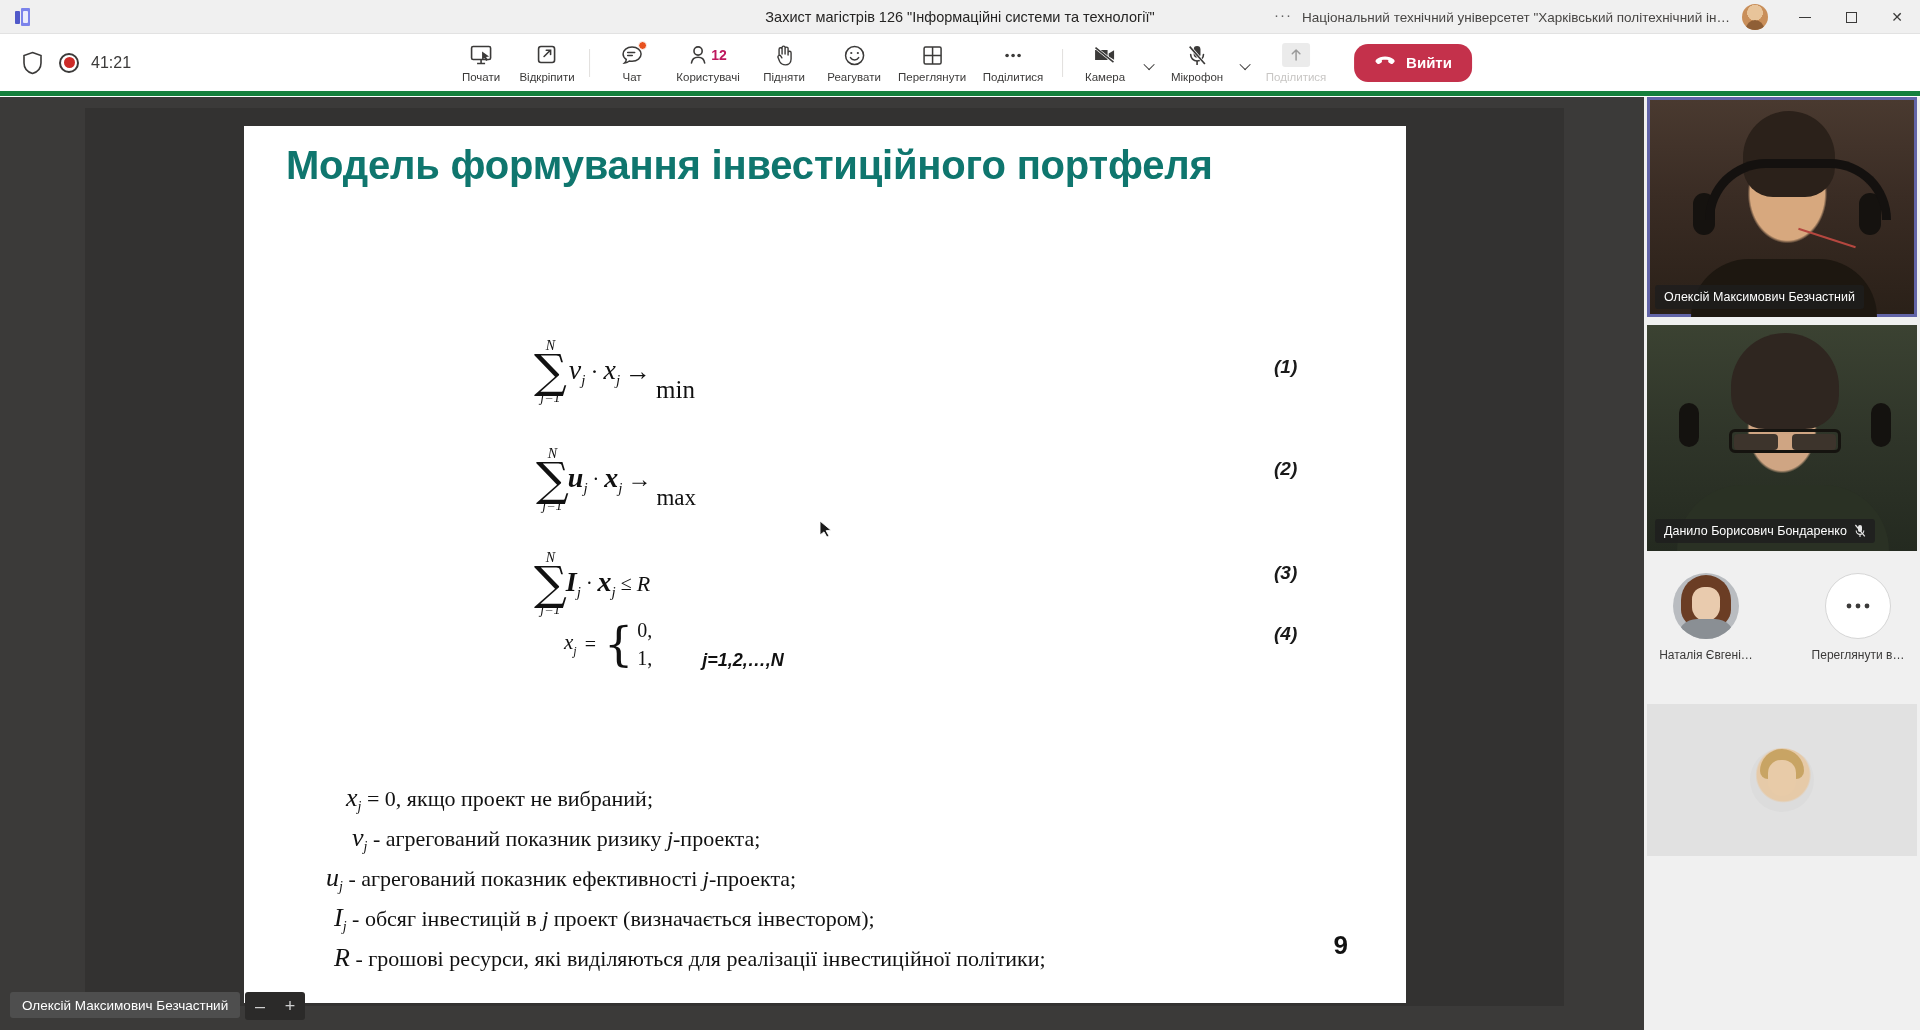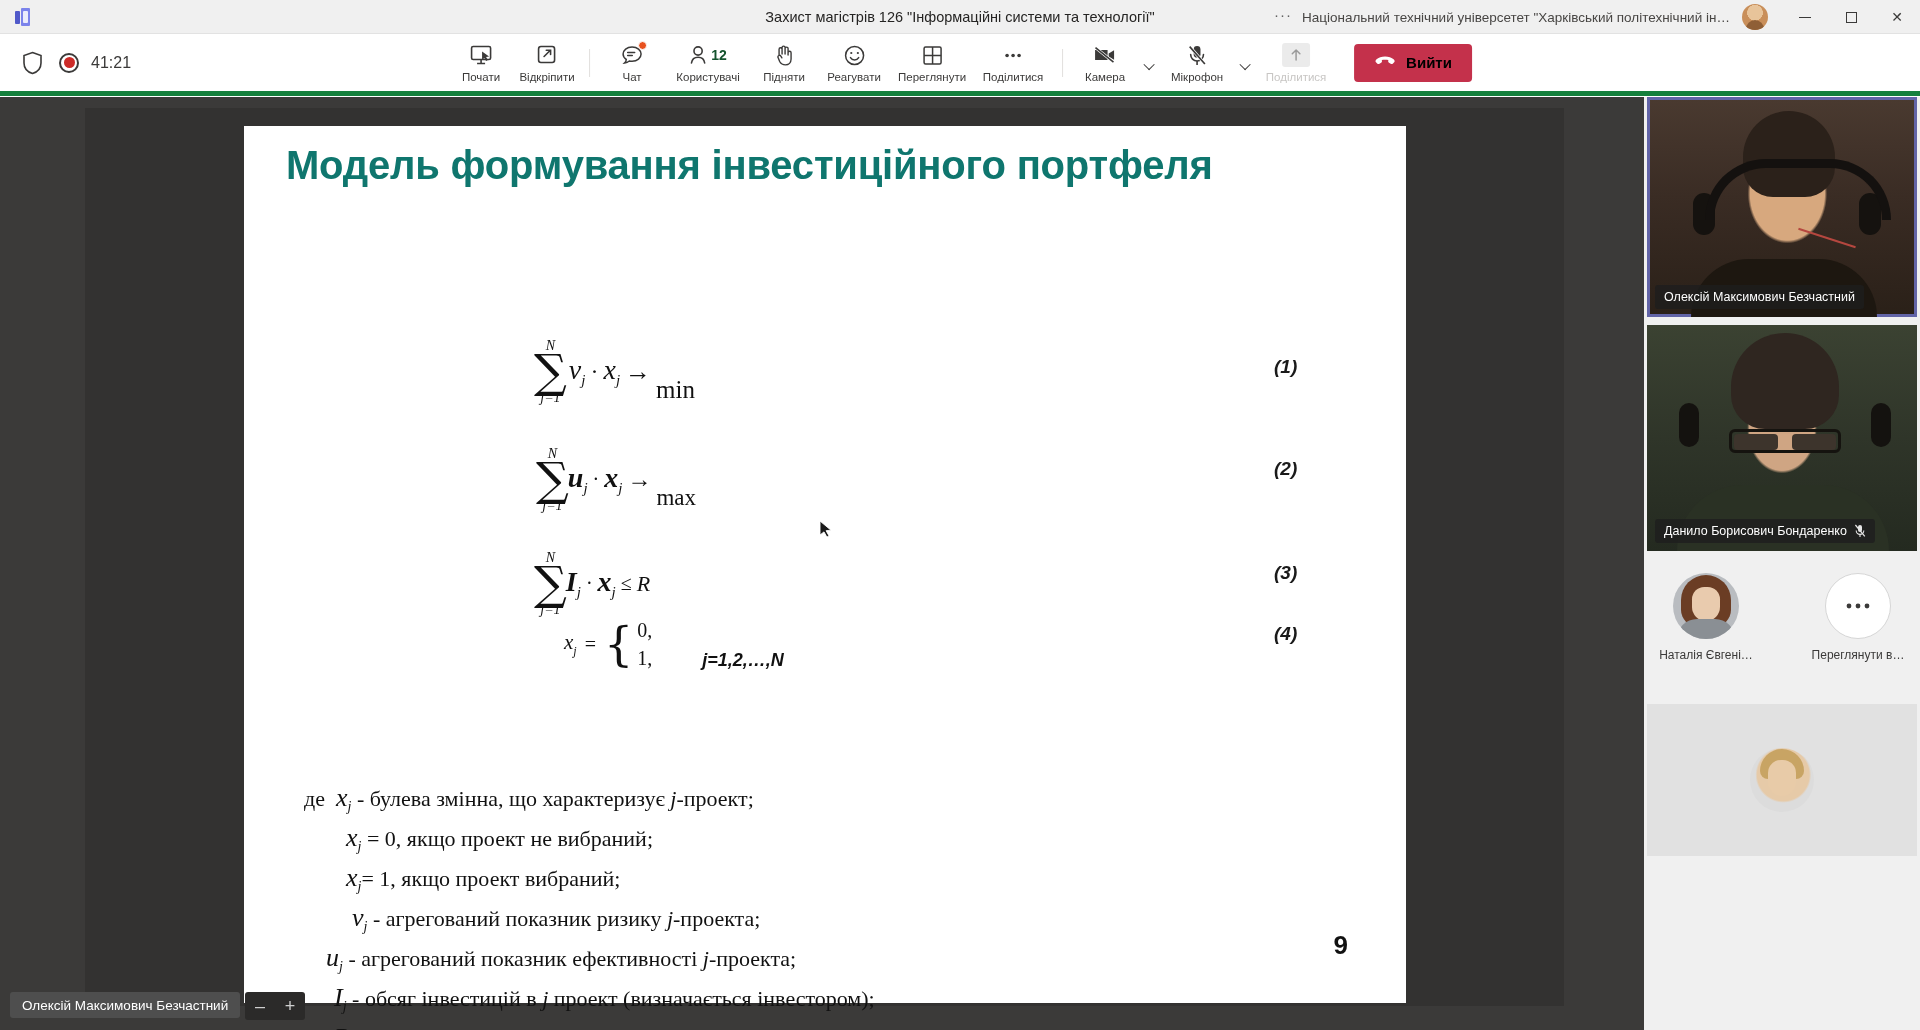--- a/index.html
+++ b/index.html
@@ -94,37 +94,37 @@
   }
   .tool .ti { height: 25px; display: flex; align-items: center; justify-content: center; position: relative; }
   .tool .tl { font-size: 11.5px; color: #3b3a39; white-space: nowrap; }
   .tool.dim .tl { color: #c8c6c4; }
   .divider { width: 1px; height: 28px; background: #e1dfdd; margin: 0 9px; }
   .badge-dot {
     position: absolute; top: -2px; right: -3px;
     width: 9px; height: 9px; border-radius: 50%; background: #e8511e;
     border: 1.5px solid #fff;
   }
-  .count { font-size: 14px; font-weight: bold; color: #14532d; margin-left: 2px; }
+  .count { font-size: 14px; font-weight: bold; color: #be185d; margin-left: 2px; }
   .chev {
     width: 22px; height: 42px; display: flex; align-items: flex-end;
     justify-content: center; padding-bottom: 14px; border-radius: 4px;
   }
   .chev span {
     display: block; width: 8px; height: 8px;
     border-right: 1.4px solid #3b3a39; border-bottom: 1.4px solid #3b3a39;
     transform: rotate(45deg) translate(-1px,-1px);
   }
   .share-box {
     width: 28px; height: 24px; border-radius: 3px; background: #ebebeb;
     display: flex; align-items: center; justify-content: center;
   }
   .leave-btn {
-    margin-left: 18px; height: 38px; padding: 0 20px; border-radius: 4px;
-    background: #c4314b; color: #000000; font-size: 15px; font-weight: bold;
+    margin-left: 18px; height: 38px; padding: 0 20px; border-radius: 14px;
+    background: #c4314b; color: #ffffff; font-size: 15px; font-weight: bold;
     display: flex; align-items: center; gap: 10px; border: none; cursor: pointer;
   }
 
   
   .stage {
     position: absolute; top: 97px; left: 0;
     width: 1644px; height: 933px; background: #3b3a39;
   }
   .slide-area {
     position: absolute; top: 11px; left: 85px;
@@ -543,28 +543,22 @@
         <span style="font-size:46px; line-height:.72; font-family:'DejaVu Serif',serif; font-weight:300;">{</span>
         <span style="display:inline-flex; flex-direction:column; font-size:20px; line-height:1.42;">
           <span>0,</span>
           <span>1,</span>
         </span>
         <span style="font-family:'Liberation Sans',sans-serif; font-style:italic; font-weight:bold; font-size:18px; margin-left:46px; align-self:flex-end; padding-bottom:2px;">j=1,2,…,N</span>
       </div>
       <div class="eqnum" style="top:497px">(4)</div>
 
       <div class="deflist">
-        <div class="defline">
-          де&nbsp;&nbsp;<span class="sy">x</span><span class="sysub">j</span> - булева змінна, що характеризує <i>j</i>-проект;
-        </div>
         <div class="defline" style="padding-left:42px">
           <span class="sy">x</span><span class="sysub">j</span> = 0, якщо проект не вибраний;
-        </div>
-        <div class="defline" style="padding-left:42px">
-          <span class="sy">x</span><span class="sysub">j</span>= 1, якщо проект вибраний;
         </div>
         <div class="defline" style="padding-left:48px">
           <span class="sy">v</span><span class="sysub">j</span> - агрегований показник ризику <i>j</i>-проекта;
         </div>
         <div class="defline" style="padding-left:22px">
           <span class="sy">u</span><span class="sysub">j</span> - агрегований показник ефективності <i>j</i>-проекта;
         </div>
         <div class="defline" style="padding-left:30px">
           <span class="sy">I</span><span class="sysub">j</span> - обсяг інвестицій в <i>j</i> проект (визначається інвестором);
         </div>

